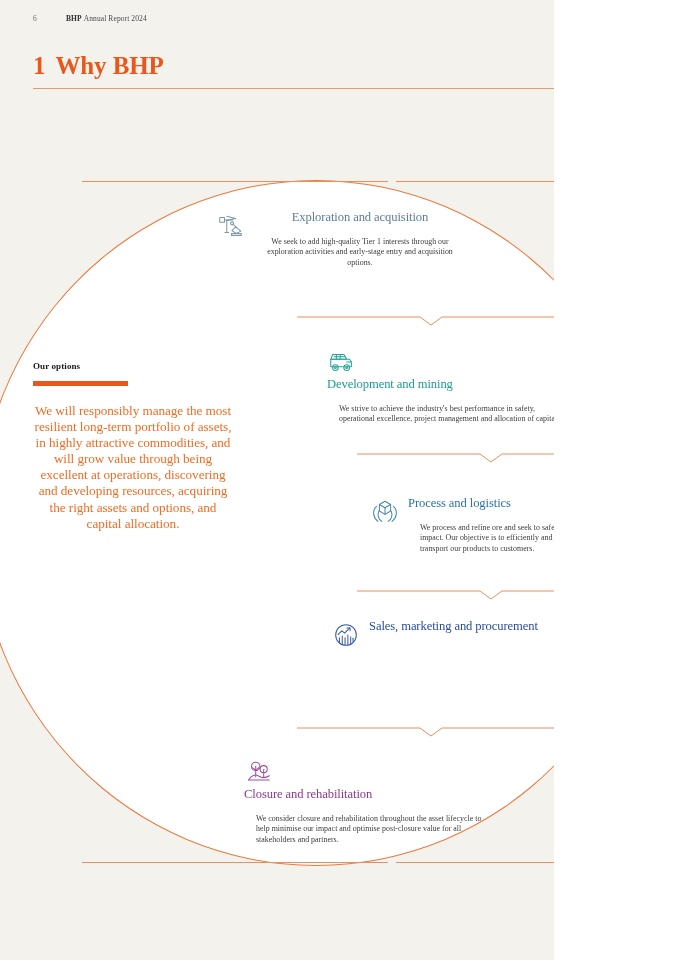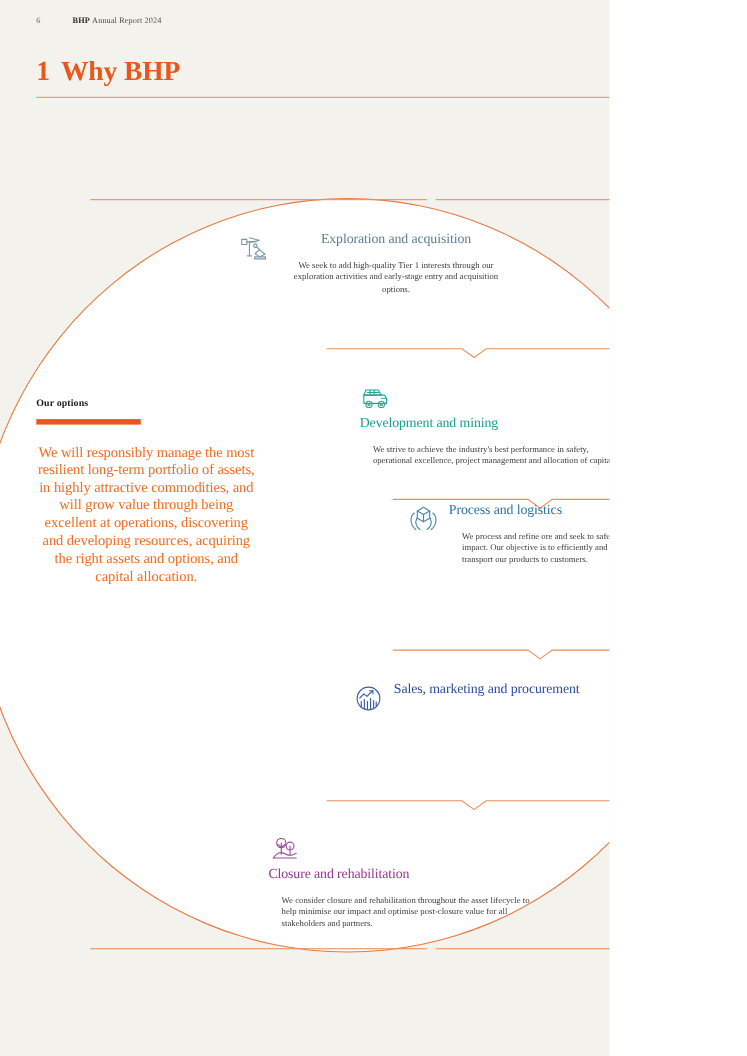--- a/index.html
+++ b/index.html
@@ -153,22 +153,22 @@
   .stage-text {
     font-size: 7.9px;
     line-height: 10.4px;
     color: #3b3b3b;
     margin: 12px;
     letter-spacing: 0.02px;
   }
 
   .stage-1 { left: 216px; top: 210px; width: 250px; text-align: center; }
   .stage-2 { left: 327px; top: 346px; width: 250px; flex-direction: column; }
-  .stage-3 { left: 370px; top: 456px; width: 250px; justify-content: flex-end; }
-  .stage-4 { left: 320px; top: 619px; width: 265px; }
+  .stage-3 { left: 370px; top: 496px; width: 250px; justify-content: flex-end; }
+  .stage-4 { left: 331px; top: 619px; width: 265px; }
   .stage-5 { left: 244px; top: 756px; width: 255px; flex-direction: column; }
 </style>
 </head>
 <body>
 
 <div class="page">
 
   <div class="runhead">
     <span class="folio">6</span><span class="brand">BHP</span><span class="rest">&nbsp;<span>Annual Report 2024</span></span>
   </div>

